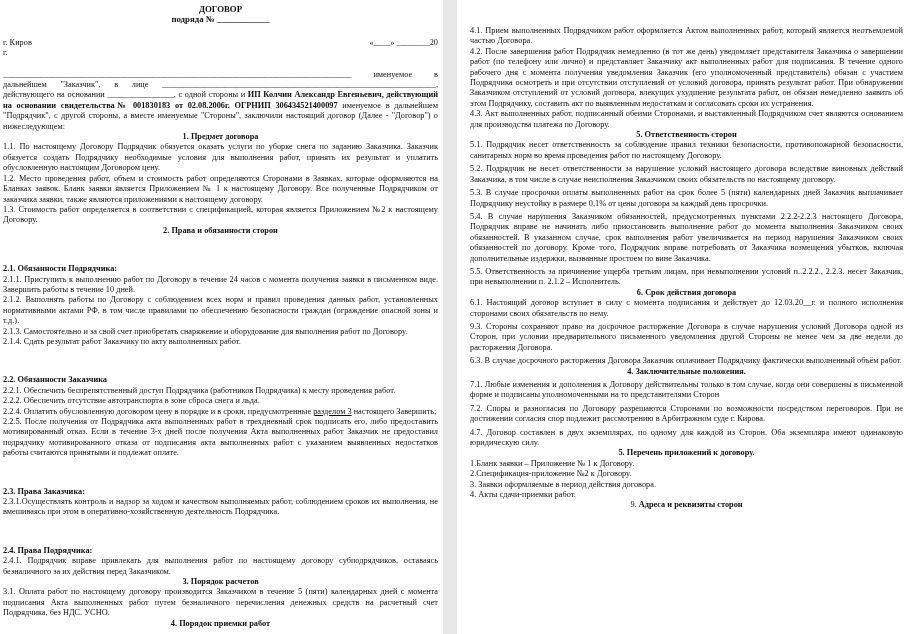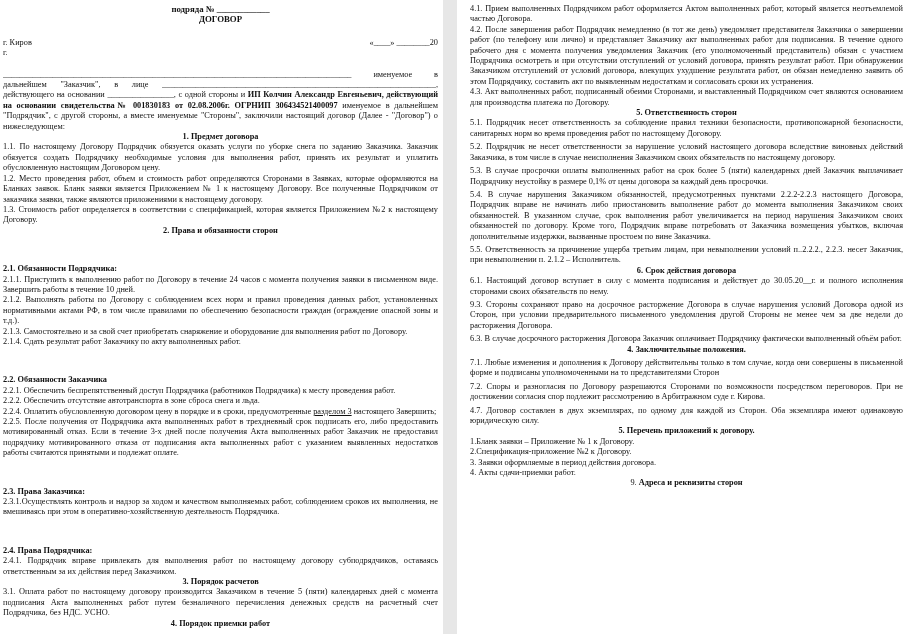--- a/index.html
+++ b/index.html
@@ -5,38 +5,38 @@
   html,body { margin:0; padding:0; background:#fff; }
   .doc {
     width:910px; height:634px; overflow:hidden;
     display:flex; background:#fff;
     font-family:"Liberation Serif","DejaVu Serif",serif;
     font-size:8.3px; line-height:10.4px; color:#111;
   }
   .page { box-sizing:border-box; background:#fff; }
   .page-left  { width:443px; padding:4px 5px 0 3px; }
   .gap { width:14px; background:#e7e7e7; flex:0 0 auto; }
-  .page-right { flex:1; padding:4px 7px 8px 13px; }
+  .page-right { flex:1; padding:4px 7px 8px 13px;margin-top:22px; }
   p { margin:0; text-align:justify; }
   .h { text-align:center; font-weight:bold; }
   .t { font-size:8.8px; }
   .b { font-weight:bold;margin-top:28px; }
   .u { text-decoration:underline; }
   .row { display:flex; justify-content:space-between; margin-top:13px; }
   .intro { margin-top:11px; }
   .sp { margin-top:3px; }
 </style>
 </head>
 <body>
 
 <div class="doc">
 
   <div class="page page-left">
+    <p class="h t">ДОГОВОР</p>
     <p class="h t">подряда № ____________</p>
-    <p class="h t">ДОГОВОР</p>
 
     <div class="row">
       <span>г. Киров</span>
       <span>«____» ________20</span>
     </div>
     <p>г.</p>
 
     <p class="intro"><span>____________________________________________________________________________________ именуемое в дальнейшем "Заказчик", в лице __________________________________________________________________, действующего на основании ________________, с одной стороны и </span><span class="b">ИП Колчин Александр Евгеньевич, действующий на основании свидетельства№ 001830183 от 02.08.2006г. ОГРНИП 306434521400097</span><span> именуемое в дальнейшем "Подрядчик", с другой стороны, а вместе именуемые "Стороны", заключили настоящий договор (Далее - "Договор") о нижеследующем:</span></p>
 
     <p class="h">1. Предмет договора</p>
@@ -51,21 +51,21 @@
     <p>2.1.3. Самостоятельно и за свой счет приобретать снаряжение и оборудование для выполнения работ по Договору.</p>
     <p>2.1.4. Сдать результат работ Заказчику по акту выполненных работ.</p>
     <p class="b">2.2. Обязанности Заказчика</p>
     <p>2.2.1. Обеспечить беспрепятственный доступ Подрядчика (работников Подрядчика) к месту проведения работ.</p>
     <p>2.2.2. Обеспечить отсутствие автотранспорта в зоне сброса снега и льда.</p>
     <p><span>2.2.4. Оплатить обусловленную договором цену в порядке и в сроки, предусмотренные </span><span class="u">разделом 3</span><span> настоящего Завершить;</span></p>
     <p>2.2.5. После получения от Подрядчика акта выполненных работ в трехдневный срок подписать его, либо предоставить мотивированный отказ. Если в течение 3-х дней после получения Акта выполненных работ Заказчик не предоставил подрядчику мотивированного отказа от подписания акта выполненных работ с указанием выявленных недостатков работы считаются принятыми и подлежат оплате.</p>
     <p class="b">2.3. Права Заказчика:</p>
     <p>2.3.1.Осуществлять контроль и надзор за ходом и качеством выполняемых работ, соблюдением сроков их выполнения, не вмешиваясь при этом в оперативно-хозяйственную деятельность Подрядчика.</p>
     <p class="b">2.4. Права Подрядчика:</p>
-    <p>2.4.1. Подрядчик вправе привлекать для выполнения работ по настоящему договору субподрядчиков, оставаясь ответственным за их действия перед Заказчиком.</p>
+    <p>2.4.1. Подрядчик вправе привлекать для выполнения работ по настоящему договору субподрядчиков, оставаясь безналичного за их действия перед Заказчиком.</p>
 
     <p class="h">3. Порядок расчетов</p>
     <p>3.1. Оплата работ по настоящему договору производится Заказчиком в течение 5 (пяти) календарных дней с момента подписания Акта выполненных работ путем безналичного перечисления денежных средств на расчетный счет Подрядчика, без НДС. УСНО.</p>
 
     <p class="h">4. Порядок приемки работ</p>
   </div>
 
   <div class="gap"></div>
 
   <div class="page page-right">
@@ -74,21 +74,21 @@
     <p>4.3. Акт выполненных работ, подписанный обеими Сторонами, и выставленный Подрядчиком счет являются основанием для производства платежа по Договору.</p>
 
     <p class="h">5. Ответственность сторон</p>
     <p>5.1. Подрядчик несет ответственность за соблюдение правил техники безопасности, противопожарной безопасности, санитарных норм во время проведения работ по настоящему Договору.</p>
     <p class="sp">5.2. Подрядчик не несет ответственности за нарушение условий настоящего договора вследствие виновных действий Заказчика, в том числе в случае неисполнения Заказчиком своих обязательств по настоящему договору.</p>
     <p class="sp">5.3. В случае просрочки оплаты выполненных работ на срок более 5 (пяти) календарных дней Заказчик выплачивает Подрядчику неустойку в размере 0,1% от цены договора за каждый день просрочки.</p>
     <p class="sp">5.4. В случае нарушения Заказчиком обязанностей, предусмотренных пунктами 2.2.2-2.2.3 настоящего Договора, Подрядчик вправе не начинать либо приостановить выполнение работ до момента выполнения Заказчиком своих обязанностей. В указанном случае, срок выполнения работ увеличивается на период нарушения Заказчиком своих обязанностей по договору. Кроме того, Подрядчик вправе потребовать от Заказчика возмещения убытков, включая дополнительные издержки, вызванные простоем по вине Заказчика.</p>
     <p class="sp">5.5. Ответственность за причинение ущерба третьим лицам, при невыполнении условий п..2.2.2., 2.2.3. несет Заказчик, при невыполнении п. 2.1.2 – Исполнитель.</p>
 
     <p class="h">6. Срок действия договора</p>
-    <p>6.1. Настоящий договор вступает в силу с момента подписания и действует до 30.05.20__г. и полного исполнения сторонами своих обязательств по нему.</p>
+    <p>6.1. Настоящий договор вступает в силу с момента подписания и действует до 12.03.20__г. и полного исполнения сторонами своих обязательств по нему.</p>
     <p class="sp">9.3. Стороны сохраняют право на досрочное расторжение Договора в случае нарушения условий Договора одной из Сторон, при условии предварительного письменного уведомления другой Стороны не менее чем за две недели до расторжения Договора.</p>
     <p class="sp">6.3. В случае досрочного расторжения Договора Заказчик оплачивает Подрядчику фактически выполненный объём работ.</p>
 
     <p class="h">4. Заключительные положения.</p>
     <p class="sp">7.1.  Любые изменения и дополнения к Договору действительны только в том случае, когда они совершены в письменной форме и подписаны уполномоченными на то представителями Сторон</p>
     <p class="sp">7.2. Споры и разногласия по Договору разрешаются Сторонами по возможности посредством переговоров. При не достижении согласия спор подлежит рассмотрению в Арбитражном суде г. Кирова.</p>
     <p class="sp">4.7. Договор составлен в двух экземплярах, по одному для каждой из Сторон. Оба экземпляра имеют одинаковую юридическую силу.</p>
 
     <p class="h">5. Перечень приложений к договору.</p>
     <p>1.Бланк заявки – Приложение № 1 к Договору.</p>

